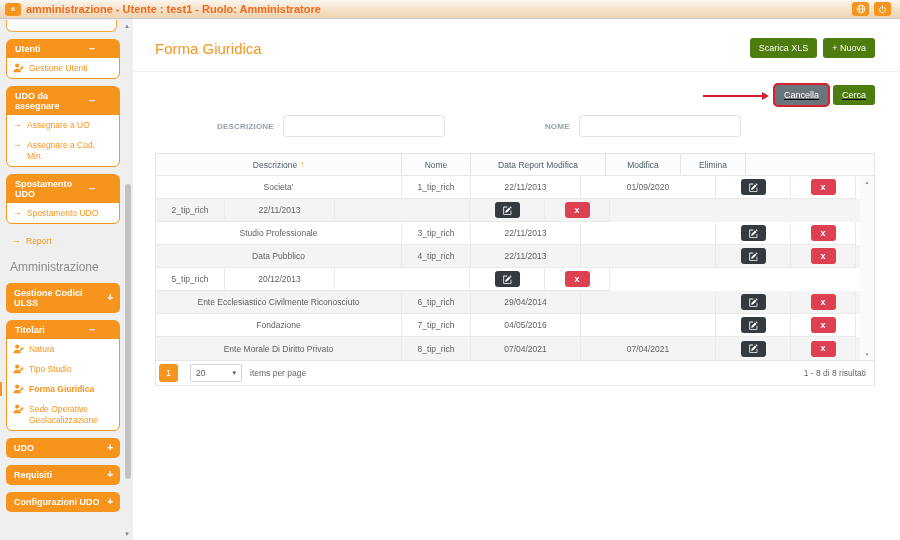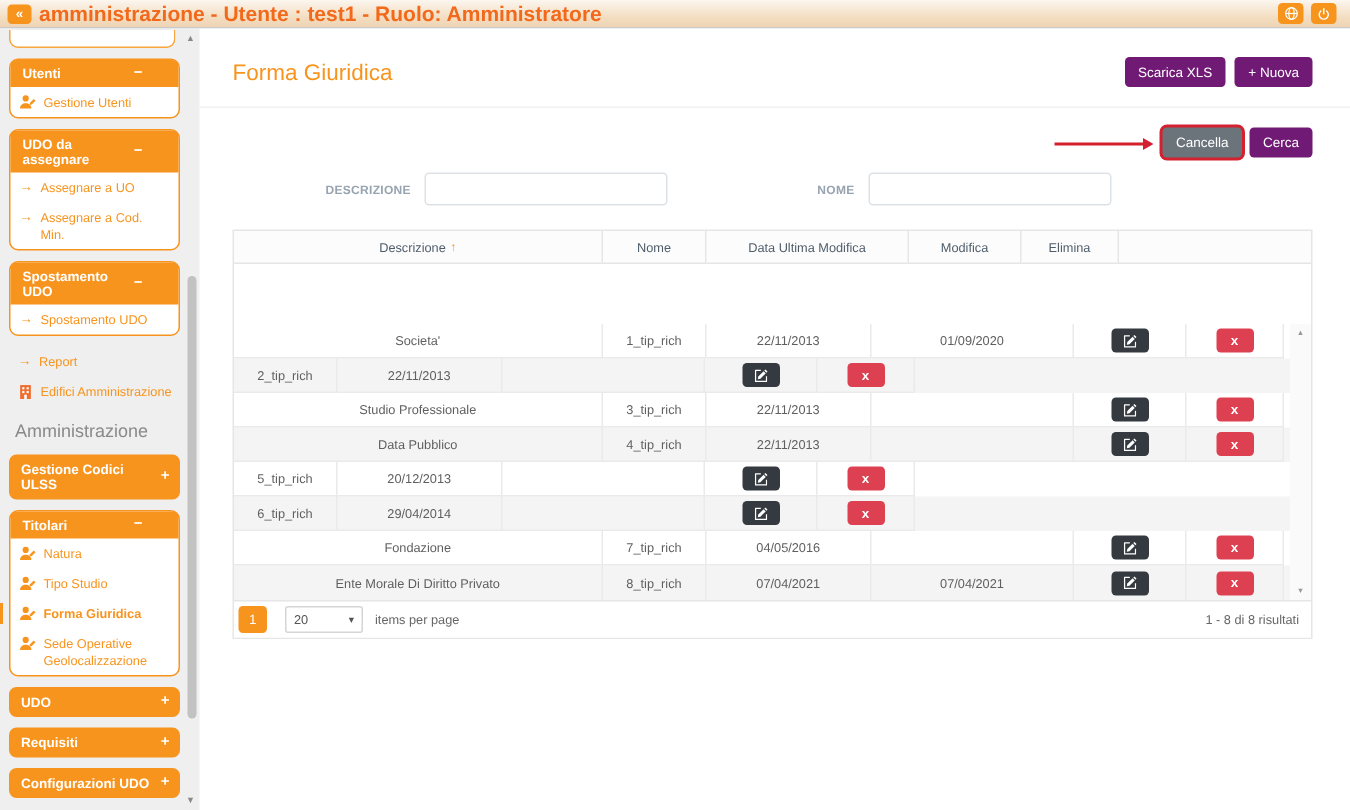--- a/index.html
+++ b/index.html
@@ -7,21 +7,21 @@
               font-family:"Liberation Sans", sans-serif; }
   .app { width:900px; height:540px; display:flex; flex-direction:column; }
 
   
   .topbar { height:19px; flex:0 0 19px; display:flex; align-items:center; gap:5px;
             padding:0 5px; background:linear-gradient(180deg,#fbf6ef 0%,#f3ddc0 65%,#eed4b4 100%);
             border-bottom:1px solid #c9c9c9; }
   .collapse-btn { width:16px; height:13px; background:#f7941e; border:none; border-radius:3px;
                   color:#fff; font-size:9px; font-weight:bold; line-height:12px; cursor:pointer;
                   display:flex; align-items:center; justify-content:center; font-family:inherit; }
-  .topbar-title { color:#f2691c; font-weight:bold; font-size:14px; white-space:nowrap; }
+  .topbar-title { color:#f2691c; font-weight:bold; font-size:11px; white-space:nowrap; }
   .topbar-right { margin-left:auto; display:flex; gap:5px; margin-right:4px; }
   .tb-btn { width:17px; height:14px; background:#f7941e; border:none; border-radius:3px;
             display:flex; align-items:center; justify-content:center; cursor:pointer; }
 
   
   .layout { flex:1; display:flex; min-height:0; }
 
   
   .sidebar { width:133px; flex:none; background:#efefef; position:relative; overflow:hidden; }
   .sidebar-inner { padding:1px 13px 0 6px; }
@@ -49,23 +49,23 @@
   .sb-thumb { position:absolute; right:2px; top:165px; width:6px; height:295px; background:#c2c2c2; border-radius:3px; cursor:grab; }
 
   
   .main { flex:1; background:#fff; overflow:hidden; }
   .main-header { display:flex; justify-content:space-between; align-items:center;
                  padding:19px 25px 13px 22px; border-bottom:1px solid #f0f0f0; }
   .page-title { color:#f7941e; font-size:15px; font-weight:normal; }
   .toolbar { display:flex; gap:6px; }
   .btn { border:none; border-radius:3px; font-size:9px; padding:5px 9px; color:#fff;
          font-family:inherit; cursor:pointer; white-space:nowrap; }
-  .btn-orange { background:#701a75; }
+  .btn-orange { background:#4d7c0f; }
   .btn-gray { background:#6b737b; }
-  .actions-row { display:flex; justify-content:flex-end; gap:5px; padding:13px 25px 0 22px; position:relative; }
+  .actions-row { display:flex; justify-content:flex-end; gap:5px; padding:13px 25px 0 22px; position:relative;text-decoration:underline; }
   .btn-clear { box-shadow:0 0 0 2px #d5202f; }
   .annot-arrow { position:absolute; right:131px; top:19px; width:66px; height:9px;
                  display:flex; align-items:center; pointer-events:none; }
   .annot-shaft { flex:1; height:2px; background:#d5202f; }
   .annot-head { width:0; height:0; border-left:7px solid #d5202f;
                 border-top:4.5px solid transparent; border-bottom:4.5px solid transparent; }
 
   .filters { display:flex; align-items:center; padding:10px 25px 16px 22px; }
   .fgroup { display:flex; align-items:center; }
   .fg1 { margin-left:62px; }
@@ -75,21 +75,21 @@
               background:#fff; font-size:9px; padding:0 6px; color:#444; outline:none; font-family:inherit; }
 
   
   .grid { margin:0 25px 0 22px; border:1px solid #e6e6e6; }
   .thead { display:flex; background:#fcfcfc; border-bottom:1px solid #e6e6e6; }
   .th { font-size:8.5px; color:#4f5d6b; display:flex; align-items:center; justify-content:center;
         height:21px; border-right:1px solid #e6e6e6; gap:3px; cursor:pointer; }
   .sort { color:#f7941e; font-size:8px; font-weight:bold; }
   .c0{width:246px}.c1{width:69px}.c2{width:110px}.c3{width:135px}.c4{width:75px}.c5{width:65px}
   .c6{width:14px; border-right:none; cursor:default; }
-  .tbody { display:flex;margin-top:40px; }
+  .tbody { display:flex; }
   .rows { flex:1; }
   .trow { display:flex; height:23px; background:#fff; }
   .trow:nth-child(even) { background:#f4f4f4; }
   .td { font-size:8.5px; color:#5f5f5f; display:flex; align-items:center; justify-content:center;
         border-right:1px solid #eaeaea; border-bottom:1px solid #eaeaea; }
   .trow:last-child .td { border-bottom:none; }
   .vscroll { width:14px; background:#fafafa; position:relative; }
   .vs-up,.vs-down { position:absolute; left:50%; transform:translateX(-50%); font-size:5px; color:#999; cursor:pointer; }
   .vs-up { top:3px; } .vs-down { bottom:3px; }
   .btn-edit { width:25px; height:16px; background:#343a40; border:none; border-radius:3px;
@@ -184,31 +184,20 @@
             <span class="arrow-g">→</span>
             <span>Spostamento UDO</span>
           </div>
         </div>
 
         <div class="links">
           <div class="link-item">
             <span class="arrow-g">→</span>
             <span>Report</span>
           </div>
-          <div class="link-item">
-            <svg width="10" height="10" viewBox="0 0 14 14">
-              <rect x="2" y="1" width="10" height="13" fill="#ef6e2e"></rect>
-              <rect x="4" y="3" width="2" height="2" fill="#fff"></rect>
-                <rect x="8" y="3" width="2" height="2" fill="#fff"></rect>
-              <rect x="4" y="6.5" width="2" height="2" fill="#fff"></rect>
-                <rect x="8" y="6.5" width="2" height="2" fill="#fff"></rect>
-              <rect x="5.8" y="10" width="2.4" height="4" fill="#fff"></rect>
-              </svg>
-            <span>Edifici Amministrazione</span>
-          </div>
         </div>
 
         <div class="sb-heading">Amministrazione</div>
 
         <div class="panel collapsed">
           <div class="panel-h">
             <span>Gestione Codici ULSS</span>
             <span class="tog">+</span>
           </div>
         </div>
@@ -311,21 +300,21 @@
       </div>
 
       <div class="grid">
 
         <div class="thead">
           <div class="th c0">
             <span>Descrizione</span>
             <span class="sort">↑</span>
           </div>
           <div class="th c1">Nome</div>
-          <div class="th c3">Data Ultima Modifica</div>
+          <div class="th c3">Data Report Modifica</div>
           <div class="th c4">Modifica</div>
           <div class="th c5">Elimina</div>
           <div class="th c6"></div>
         </div>
 
         <div class="tbody">
           <div class="rows">
 
             <div class="trow">
               <div class="td c0">Societa'</div>
@@ -414,20 +403,21 @@
                     <path d="M13.5 8.5V14H2V2.5h5.5V1H1.2a.7.7 0 0 0-.7.7v13c0 .4.3.7.7.7h13c.4 0 .7-.3.7-.7V8.5z"></path>
                     </svg>
                 </button>
               </div>
               <div class="td c5">
                 <button class="btn-del">x</button>
               </div>
             </div>
 
             <div class="trow">
+              <div class="td c0">Ente Ecclesiastico Civilmente Riconosciuto</div>
               <div class="td c1">6_tip_rich</div>
               <div class="td c2">29/04/2014</div>
               <div class="td c3"></div>
               <div class="td c4">
                 <button class="btn-edit">
                   <svg width="9" height="9" viewBox="0 0 16 16" fill="#fff">
                     <path d="M12.9.6l2.5 2.5-1.3 1.3-2.5-2.5z"></path>
                       <path d="M10.8 2.7l2.5 2.5L7 11.5l-3.1.6.6-3.1z"></path>
                     <path d="M13.5 8.5V14H2V2.5h5.5V1H1.2a.7.7 0 0 0-.7.7v13c0 .4.3.7.7.7h13c.4 0 .7-.3.7-.7V8.5z"></path>
                     </svg>

